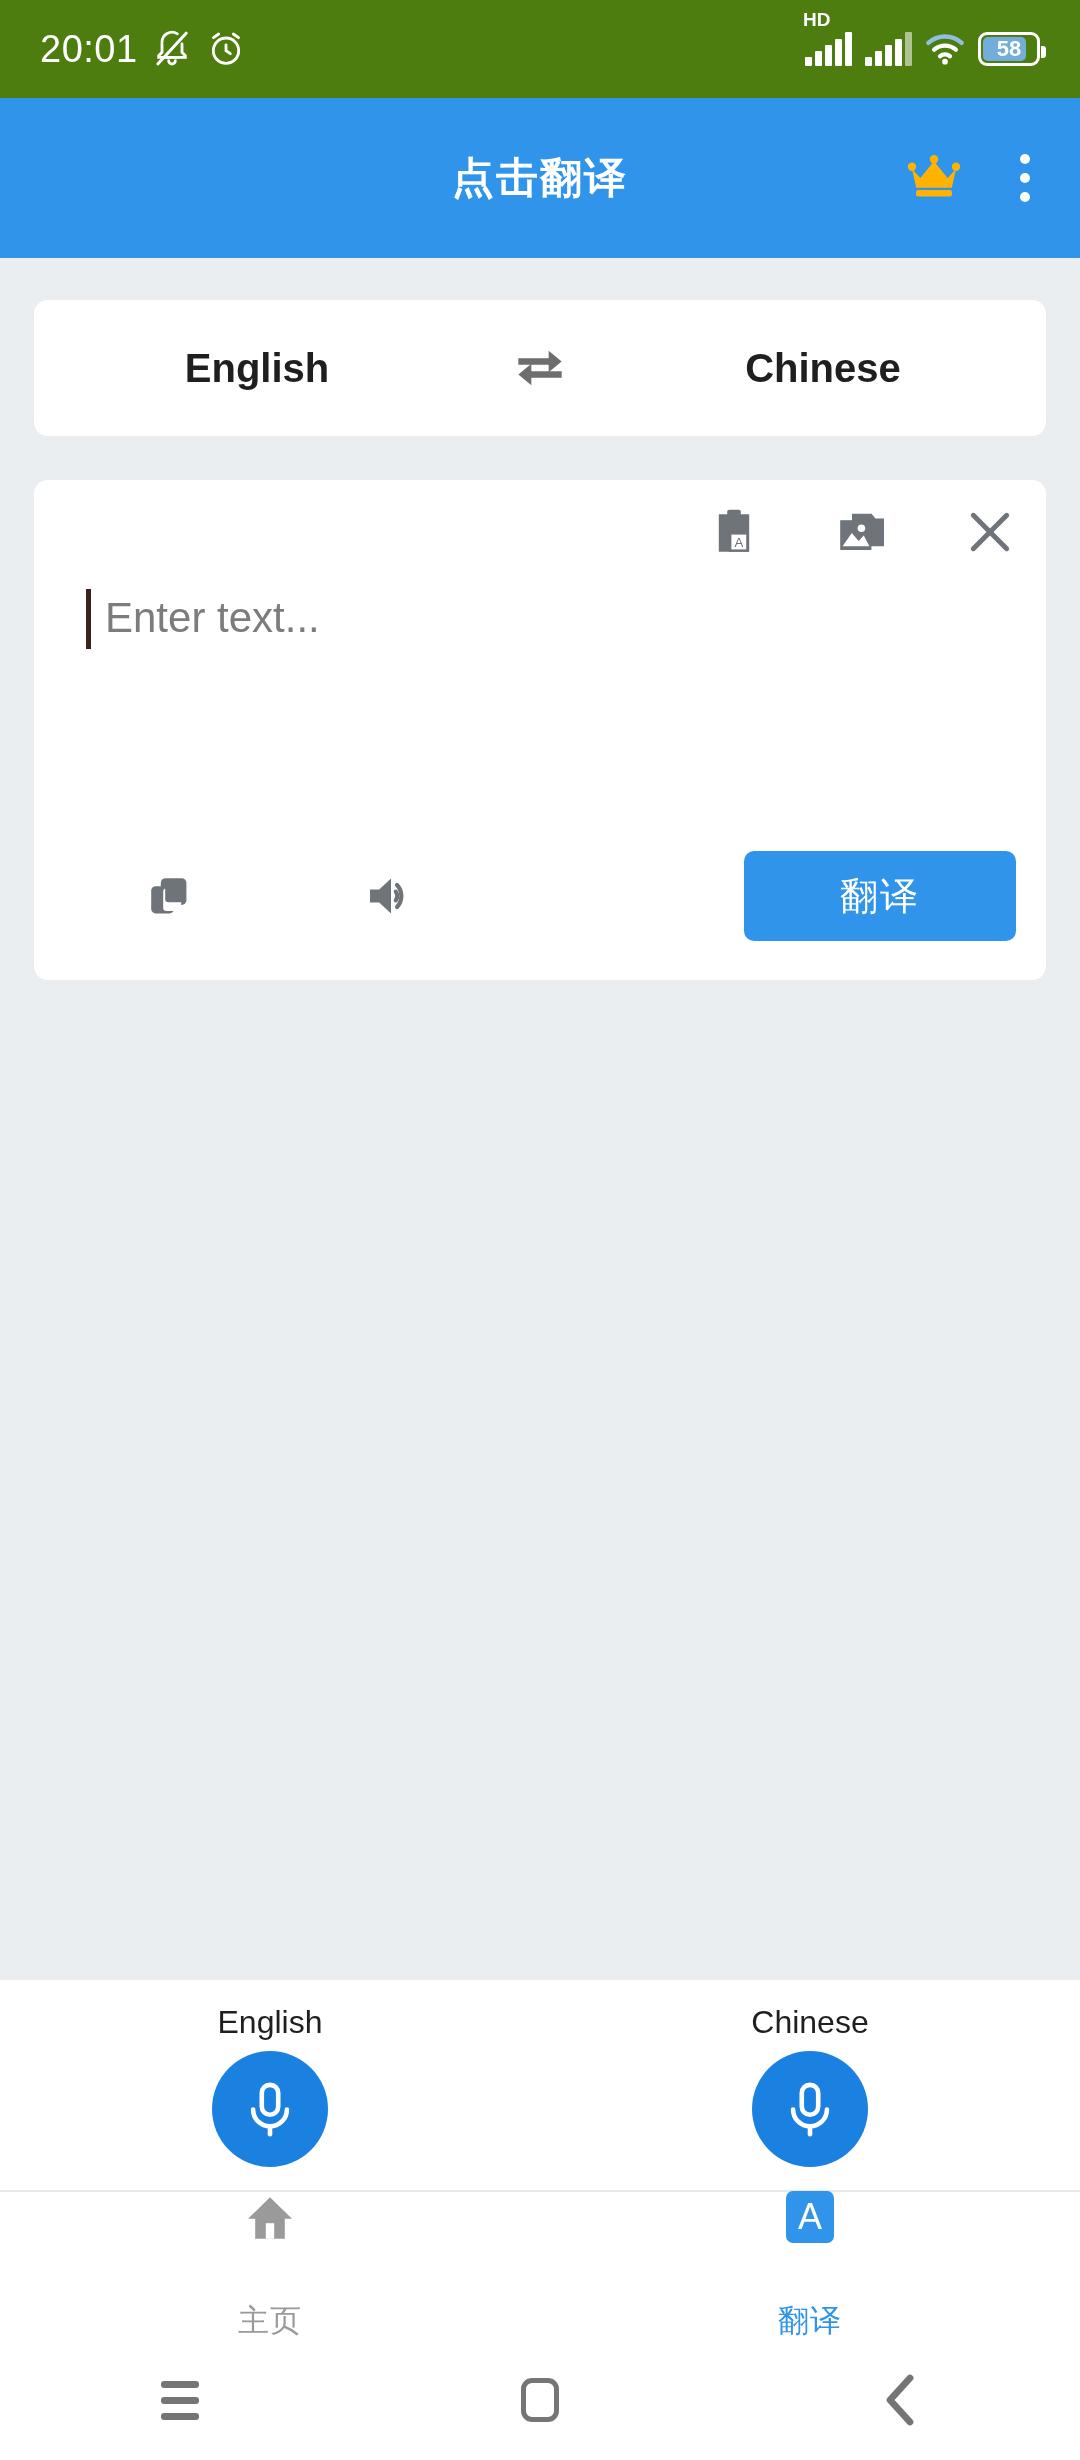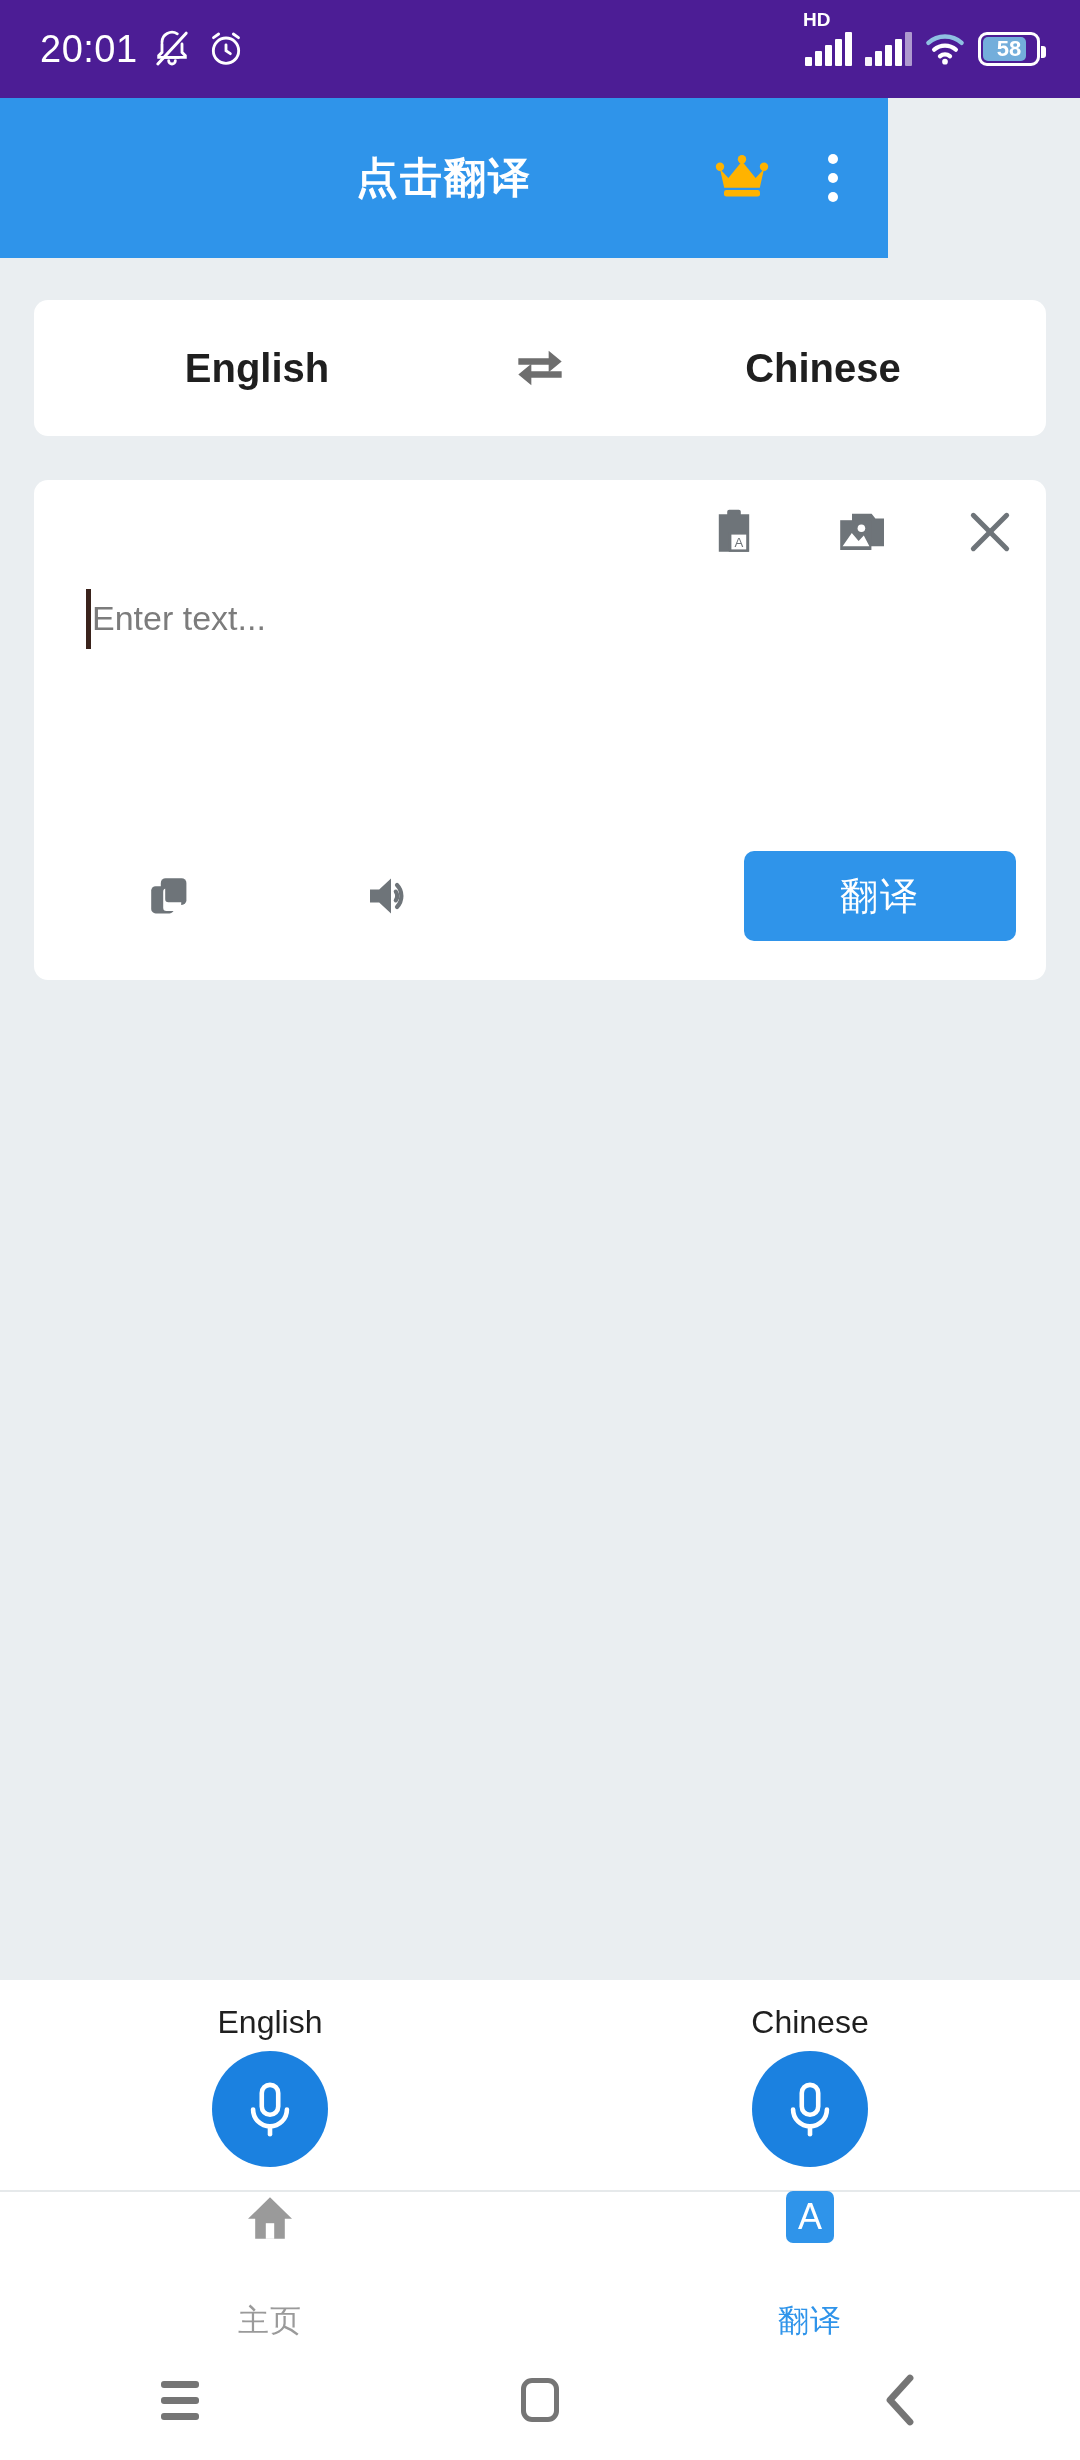--- a/index.html
+++ b/index.html
@@ -7,21 +7,21 @@
     width:1080px; height:2460px;
     font-family:"Liberation Sans", sans-serif;
     background:#EAEEF1;
     overflow:hidden;
   }
   .screen { position:relative; width:1080px; height:2460px; background:#EAEEF1; }
 
   
   .status-bar {
     position:absolute; top:0; left:0; width:1080px; height:98px;
-    background:#4c1d95; display:flex; align-items:center;
+    background:#4d7c0f; display:flex; align-items:center;
     padding:0 40px; color:#fff;
   }
   .status-left { display:flex; align-items:center; gap:14px; }
   .clock { font-size:38px; font-weight:400; letter-spacing:0.5px; color:#fff; }
   .status-right { margin-left:auto; display:flex; align-items:flex-start; gap:13px; }
   .hd-wrap { position:relative; display:flex; align-items:flex-end; }
   .hd-label {
     position:absolute; top:-22px; left:-2px; font-size:19px;
     font-weight:700; color:#fff; line-height:1;
   }
@@ -41,21 +41,21 @@
   .batt::after{
     content:""; position:absolute; right:-9px; top:11px;
     width:5px; height:12px; background:#fff; border-radius:0 3px 3px 0;
   }
   .batt-fill{ position:absolute; left:2px; top:2px; bottom:2px; width:76%;
     background:#73AEDB; border-radius:5px; }
   .batt-num{ position:relative; font-size:22px; font-weight:700; color:#fff; line-height:1; }
 
   
   .app-bar {
-    position:absolute; top:98px; left:0; width:888px; height:160px;
+    position:absolute; top:98px; left:0; width:1080px; height:160px;
     background:#2F94EA; display:flex; align-items:center; padding:0 36px;
   }
   .app-title {
     position:absolute; left:0; right:0; text-align:center;
     font-size:42px; font-weight:700; color:#fff; letter-spacing:2px;
   }
   .app-actions { margin-left:auto; display:flex; align-items:center; gap:44px; z-index:2; }
   .crown { width:56px; height:44px; }
   .kebab { display:flex; flex-direction:column; gap:9px; padding:8px 14px; }
   .kebab span { width:10px; height:10px; background:#fff; border-radius:50%; }
@@ -77,21 +77,21 @@
   .input-toolbar {
     position:absolute; top:26px; right:30px; display:flex; align-items:center; gap:76px;
   }
   .tb-icon { display:flex; align-items:center; justify-content:center; width:52px; height:52px; }
 
   .input-field {
     position:absolute; left:52px; top:108px; right:52px; height:190px;
     display:flex; align-items:flex-start;
   }
   .caret { width:5px; height:60px; background:#3A231C; margin-top:1px; }
-  .placeholder { font-size:34px; color:#7C7C7C; line-height:60px; margin-left:1px; }
+  .placeholder { font-size:42px; color:#7C7C7C; line-height:60px; margin-left:14px; }
 
   .input-bottom {
     position:absolute; left:0; right:0; bottom:34px; height:100px;
     display:flex; align-items:center;
   }
   .bt-icon { width:110px; display:flex; justify-content:center; align-items:center; }
   .bt-icon.first { margin-left:80px; }
   .bt-icon.second { margin-left:110px; }
   .translate-btn {
     margin-left:auto; margin-right:30px;

